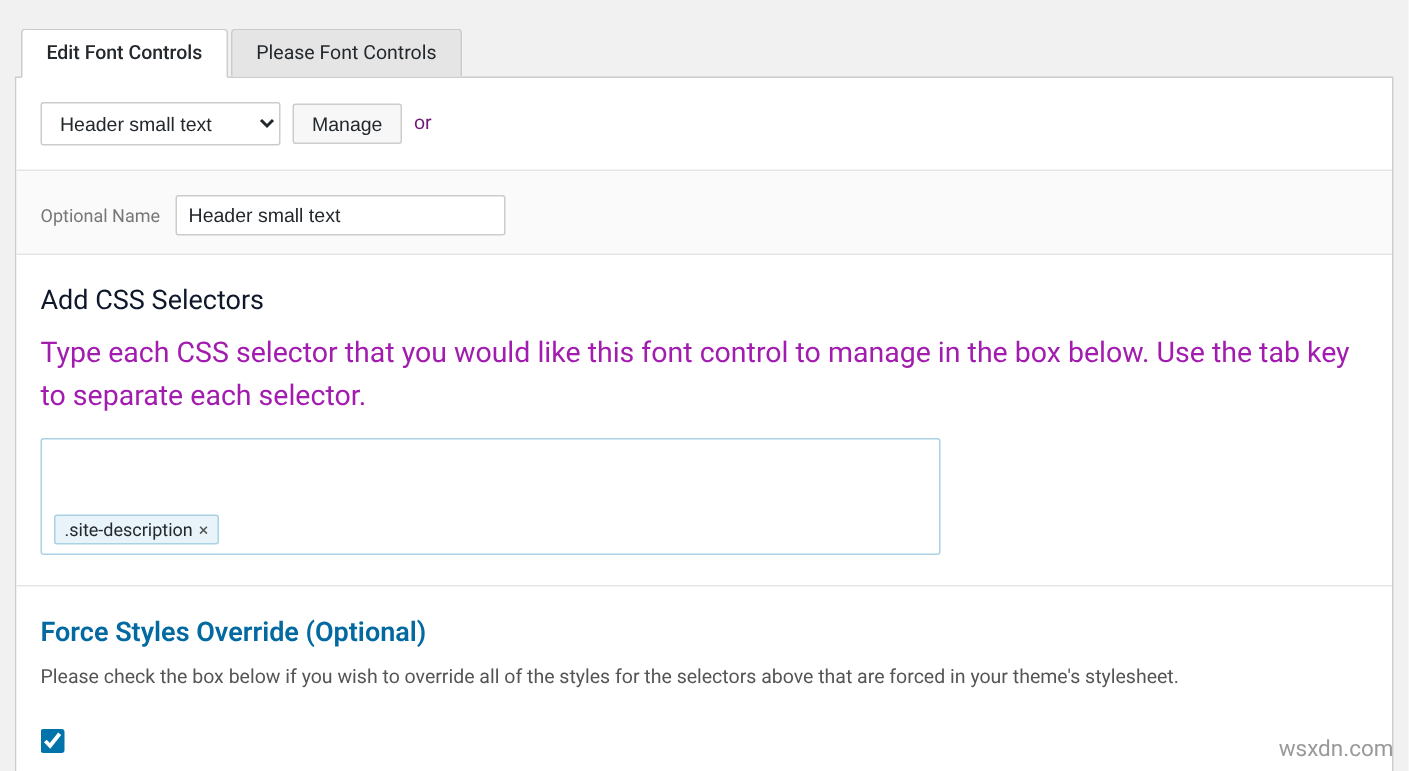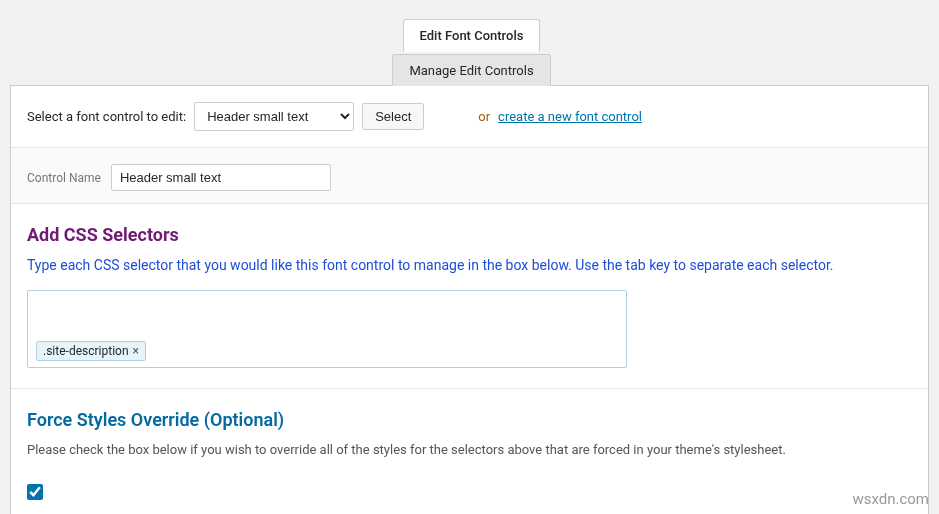--- a/index.html
+++ b/index.html
@@ -18,27 +18,26 @@
     .page-wrapper {
       width: 939px;
       min-height: 514px;
       background: #f1f1f1;
       padding: 10px;
     }
 
     
     .tabs-bar {
       display: flex;
-      align-items: center;
+      align-items: flex-start;
       border-bottom: 1px solid #ccc;
       background: #f1f1f1;
       padding-top: 8px;
       padding-left: 4px;
       gap: 2px;
-      flex-direction: column;
     }
 
     .tab {
       padding: 8px 16px;
       border: 1px solid #ccc;
       border-bottom: none;
       background: #e5e5e5;
       cursor: pointer;
       font-size: 13px;
       color: #23282d;
@@ -95,23 +94,22 @@
       padding: 5px 12px;
       border: 1px solid #ccc;
       background: #f7f7f7;
       color: #23282d;
       font-size: 13px;
       cursor: pointer;
       border-radius: 2px;
     }
 
     .or-text {
-      color: #a16207;
-      font-size: 13px;
-      margin-left: 46px;
+      color: #701a75;
+      font-size: 13px;
     }
 
     .create-link {
       color: #0073aa;
       text-decoration: underline;
       font-size: 13px;
       cursor: pointer;
     }
 
     
@@ -144,28 +142,28 @@
     }
 
     
     .editing-area {
       padding: 20px 16px;
       background: #fff;
     }
 
     .section-title {
       font-size: 18px;
-      font-weight: 700;
-      color: #701a75;
+      font-weight: 400;
+      color: #0f172a;
       margin-bottom: 10px;
     }
 
     .section-description {
-      font-size: 14px;
-      color: #1d4ed8;
+      font-size: 19px;
+      color: #a21caf;
       margin-bottom: 14px;
       line-height: 1.5;
     }
 
     
     .selector-input-area {
       border: 1px solid #aad2e4;
       border-radius: 2px;
       padding: 6px 8px;
       display: flex;
@@ -244,42 +242,40 @@
 </head>
 <body>
 
 <div class="page-wrapper">
 
   <div class="tabs-bar">
     <div class="tab active">
       <span>Edit Font Controls</span>
     </div>
     <div class="tab">
-      <span>Manage Edit Controls</span>
+      <span>Please Font Controls</span>
     </div>
   </div>
 
   <div class="content-area">
 
     <div class="select-row">
-      <span class="select-row-label">Select a font control to edit:</span>
       <select class="font-control-select">
         <option>Header small text</option>
         <option>Body text</option>
         <option>Heading 1</option>
         <option>Heading 2</option>
       </select>
-      <button class="select-button">Select</button>
+      <button class="select-button">Manage</button>
       <span class="or-text">or</span>
-      <a class="create-link">create a new font control</a>
     </div>
 
     <div class="form-section">
       <div class="control-name-row">
-        <span class="control-name-label">Control Name</span>
+        <span class="control-name-label">Optional Name</span>
         <input type="text" class="control-name-input" value="Header small text" style="">
       </div>
     </div>
 
     <div class="editing-area">
       <div class="section-title">Add CSS Selectors</div>
       <div class="section-description">Type each CSS selector that you would like this font control to manage in the box below. Use the tab key to separate each selector.</div>
       <div class="selector-input-area">
         <span class="selector-tag">
           <span>.site-description</span>

